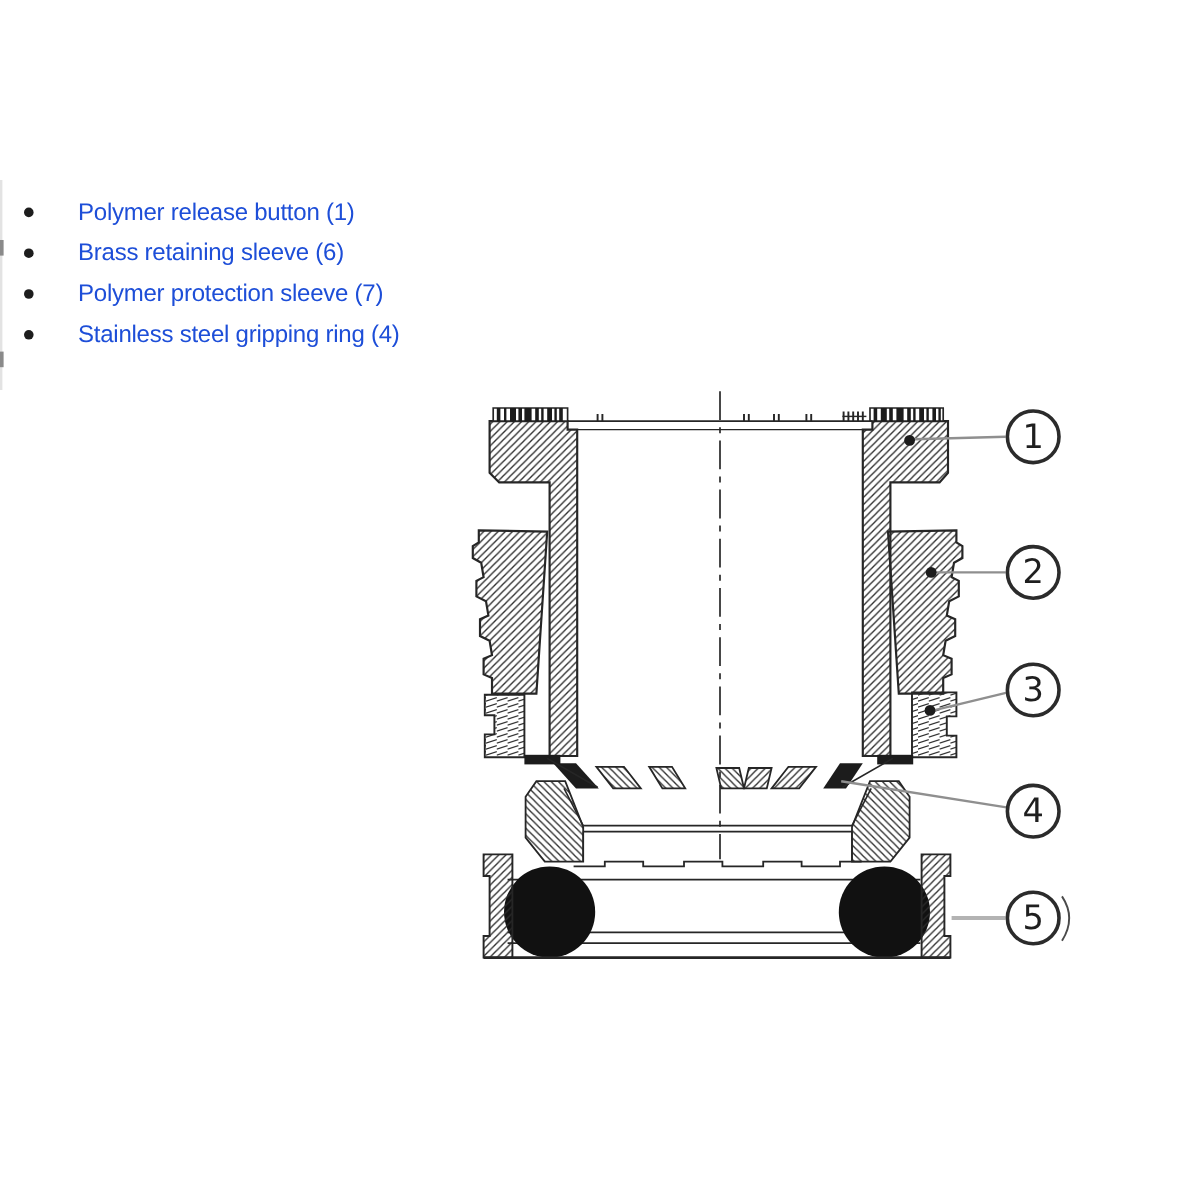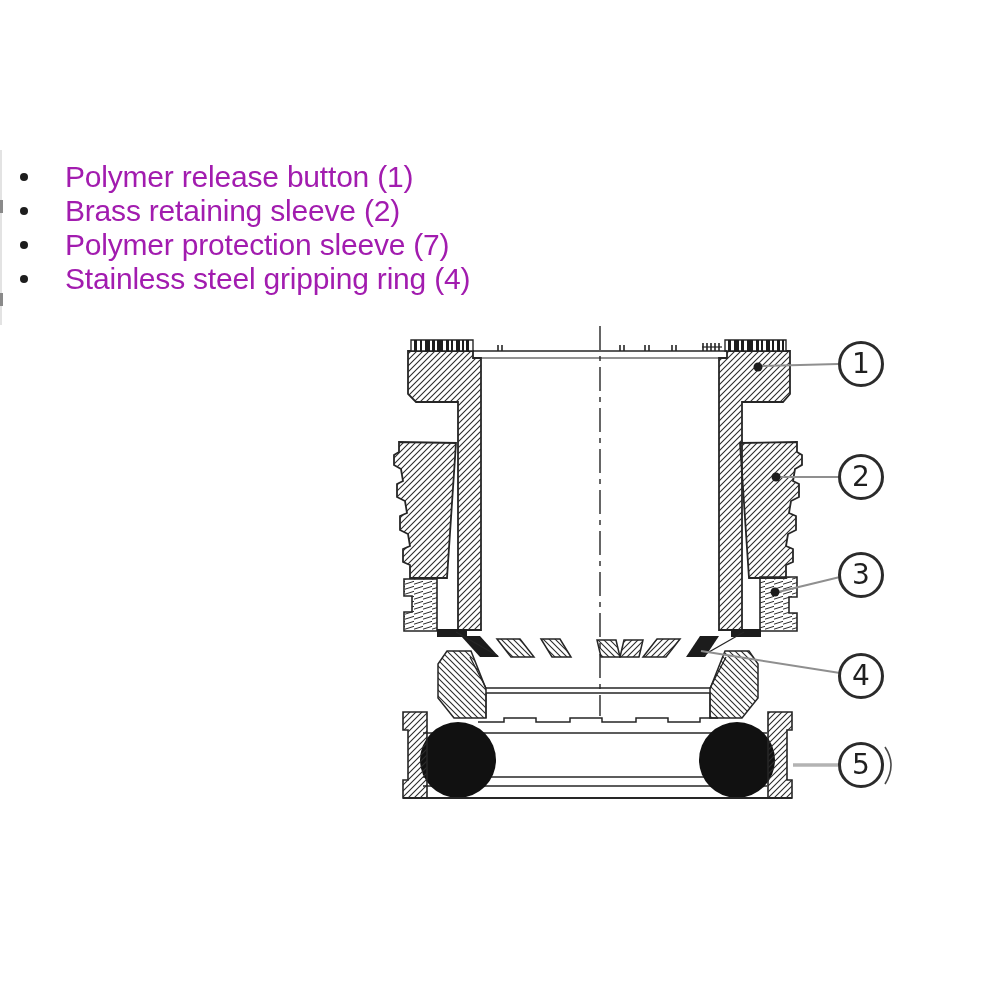--- a/index.html
+++ b/index.html
@@ -9,21 +9,21 @@
   }
   
   #legend{position:absolute;left:0;top:160px;width:480px;}
   .legend-item{position:relative;height:34px;}
   .legend-item .dot{
     position:absolute;left:20px;top:13px;width:8px;height:8px;border-radius:50%;
     background:#1d1d1d;
   }
   .legend-item .lbl{
     position:absolute;left:65px;top:0;white-space:nowrap;
-    font-size:30px;line-height:34px;color:#a21caf;letter-spacing:-0.2px;
+    font-size:20px;line-height:34px;color:#1d4ed8;letter-spacing:-0.2px;
   }
   
   #diagram-svg{position:absolute;left:0;top:0;width:1000px;height:1000px;}
   
   .callout{
     position:absolute;width:40px;height:40px;border:3px solid #2b2b2b;border-radius:50%;
     background:#ffffff;box-sizing:content-box;
     font-size:28px;line-height:40px;text-align:center;color:#1f1f1f;
     font-family:"DejaVu Sans", sans-serif;
   }
@@ -36,21 +36,21 @@
 
 <div id="page">
 
   <div id="legend">
     <div class="legend-item">
       <span class="dot"></span>
       <span class="lbl">Polymer release button (1)</span>
     </div>
     <div class="legend-item">
       <span class="dot"></span>
-      <span class="lbl">Brass retaining sleeve (2)</span>
+      <span class="lbl">Brass retaining sleeve (6)</span>
     </div>
     <div class="legend-item">
       <span class="dot"></span>
       <span class="lbl">Polymer protection sleeve (7)</span>
     </div>
     <div class="legend-item">
       <span class="dot"></span>
       <span class="lbl">Stainless steel gripping ring (4)</span>
     </div>
   </div>

